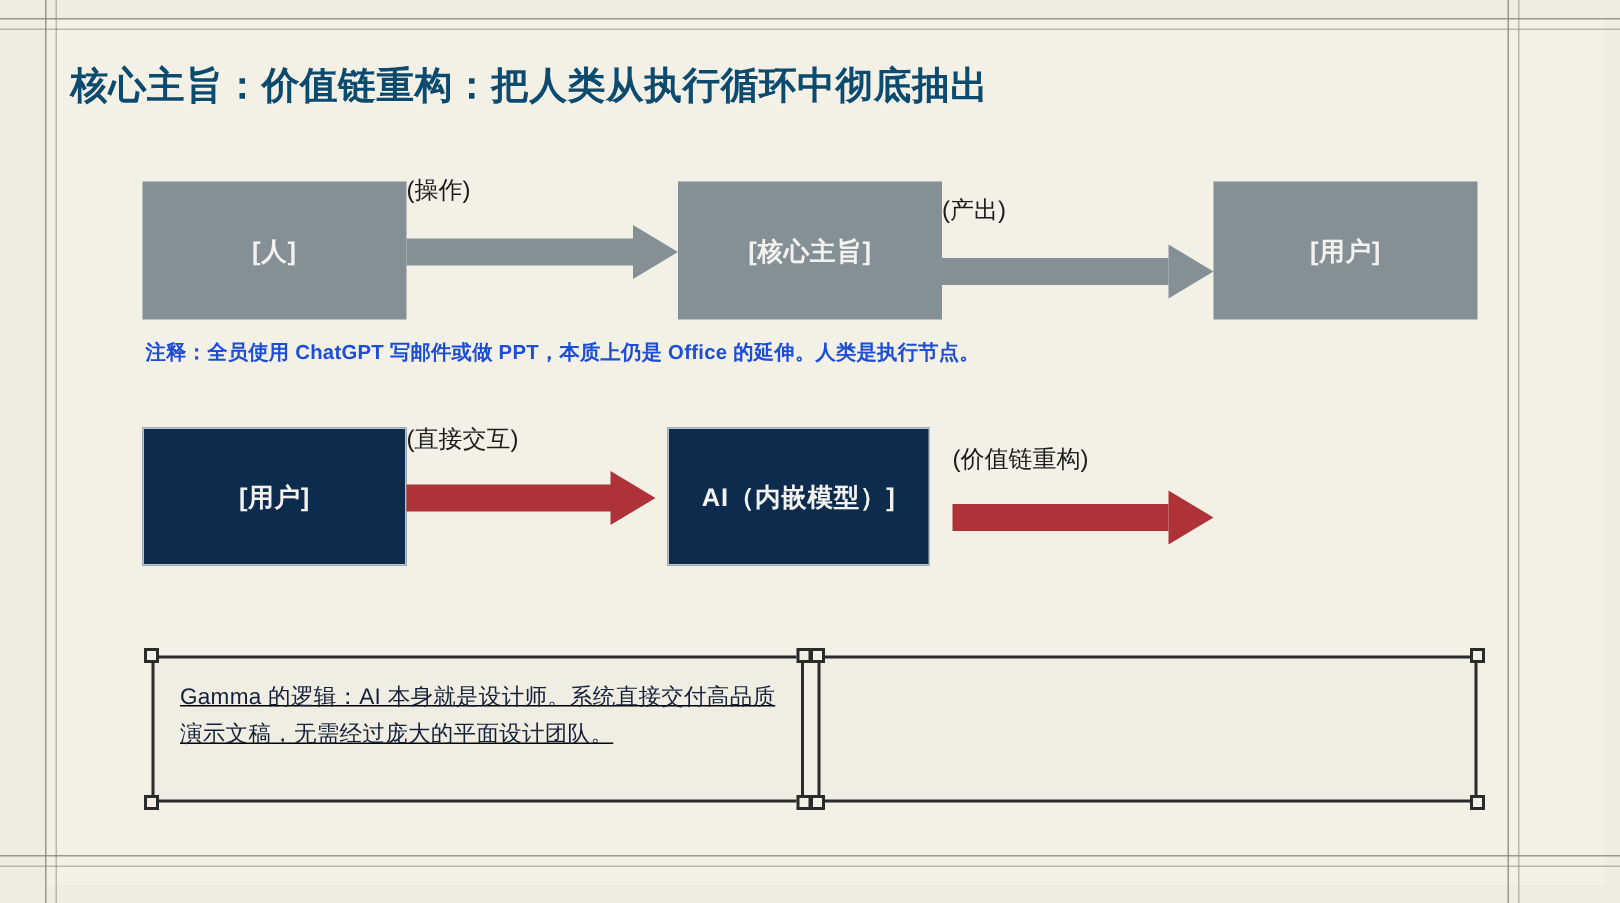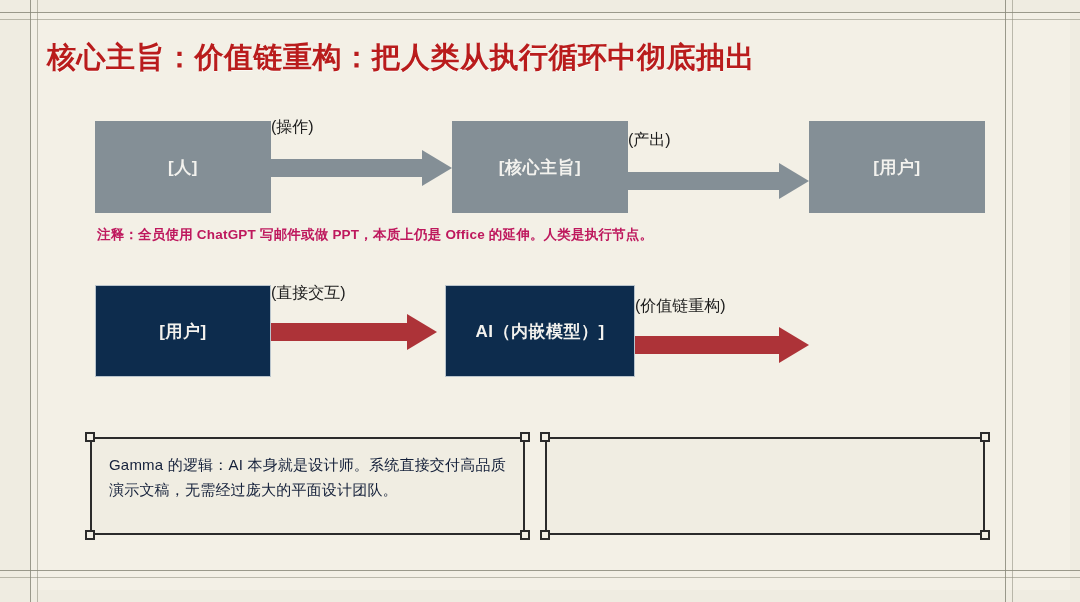--- a/index.html
+++ b/index.html
@@ -16,21 +16,21 @@
     background:#f3f0e6;
   }
   .guide{position:absolute;background:#8a8a7a;opacity:.85;}
   .guide.v{width:1px;top:0;bottom:0;}
   .guide.h{height:1px;left:0;right:0;}
   .guide.thin{opacity:.55;}
 
   
   .title-wrap{position:absolute;left:47px;top:34px;width:960px;height:48px;}
   .slide-title{
-    font-size:29px;font-weight:bold;color:#b91c1c;letter-spacing:.5px;
+    font-size:25px;font-weight:bold;color:#0c4a6e;letter-spacing:.5px;
     white-space:nowrap;line-height:46px;
     text-shadow:0 1px 0 rgba(255,255,255,.6);
   }
 
   
   .flow-row{position:absolute;left:95px;width:890px;height:92px;}
   .flow-row.row1{top:121px;}
   .flow-row.row2{top:285px;}
 
   .node{
@@ -38,21 +38,21 @@
     display:flex;align-items:center;justify-content:center;
     color:#f3f2ee;font-size:17px;font-weight:bold;letter-spacing:.5px;
     box-sizing:border-box;white-space:nowrap;
   }
   .row1 .node{background:#848f96;}
   .row2 .node{background:#0d2c4d;border:1px solid #b9c4cc;}
 
   .node.n1{left:0;width:176px;}
   .node.n2{left:357px;width:176px;}
   .node.n3{left:714px;width:176px;}
-  .row2 .node.n2{left:350px;width:190px;}
+  .row2 .node.n2{left:350px;width:175px;}
 
   
   .arrow{position:absolute;top:38px;height:18px;}
   .arrow .shaft{position:absolute;left:0;top:0;height:18px;}
   .arrow .head{
     position:absolute;top:-9px;right:0;width:0;height:0;
     border-top:18px solid transparent;border-bottom:18px solid transparent;
   }
   .row1 .arrow .shaft{background:#848f96;}
   .row1 .arrow .head{border-left:30px solid #848f96;}
@@ -69,33 +69,33 @@
   .row2 .arrow.a2 .shaft{width:144px;}
 
   .arrow-label{
     position:absolute;top:-42px;width:100%;text-align:left;
     font-size:16px;color:#1c1c1c;font-weight:500;white-space:nowrap;
   }
   .row2 .arrow-label{top:-40px;}
 
   
   .note{
-    position:absolute;left:97px;font-size:13.5px;color:#be185d;
+    position:absolute;left:97px;font-size:13.5px;color:#1d4ed8;
     font-weight:bold;white-space:nowrap;letter-spacing:.2px;
   }
   .note.note1{top:226px;}
   .note.note2{top:381px;}
 
   
   .card{
     position:absolute;top:437px;height:98px;box-sizing:border-box;
     background:#f0ede2;border:2px solid #2b2b2b;
     padding:13px 17px 0 17px;
   }
-  .card.left{left:90px;width:435px;}
+  .card.left{left:101px;width:435px;text-decoration:underline;}
   .card.right{left:545px;width:440px;}
   .card-text{
     font-size:15px;line-height:25px;color:#14203a;font-weight:500;
     letter-spacing:.2px;
   }
   .handle{
     position:absolute;width:10px;height:10px;
     background:#f3f0e6;border:2px solid #2b2b2b;box-sizing:border-box;
   }
   .handle.tl{left:-7px;top:-7px;}

